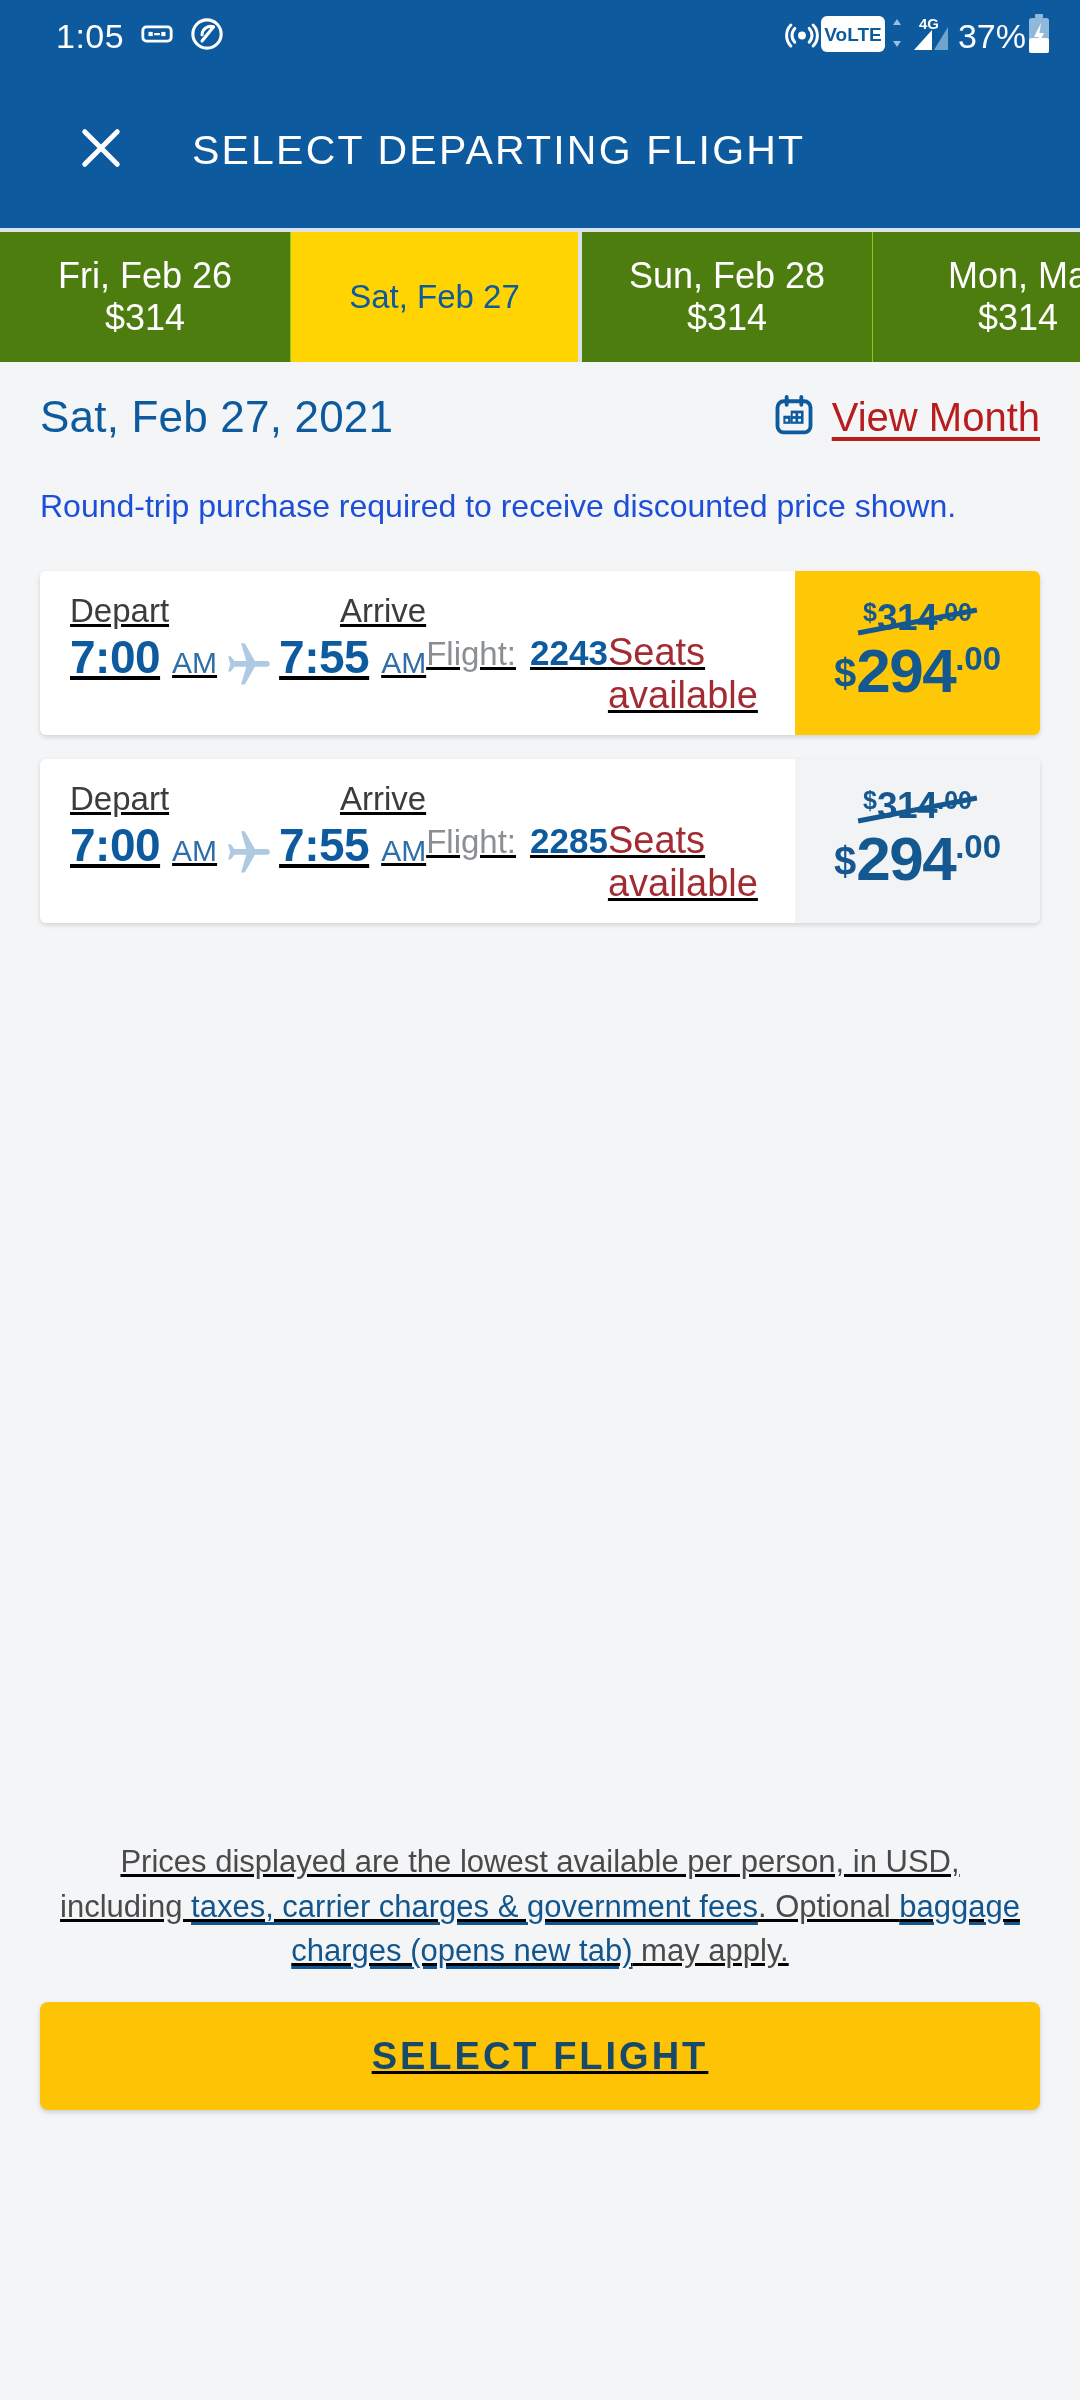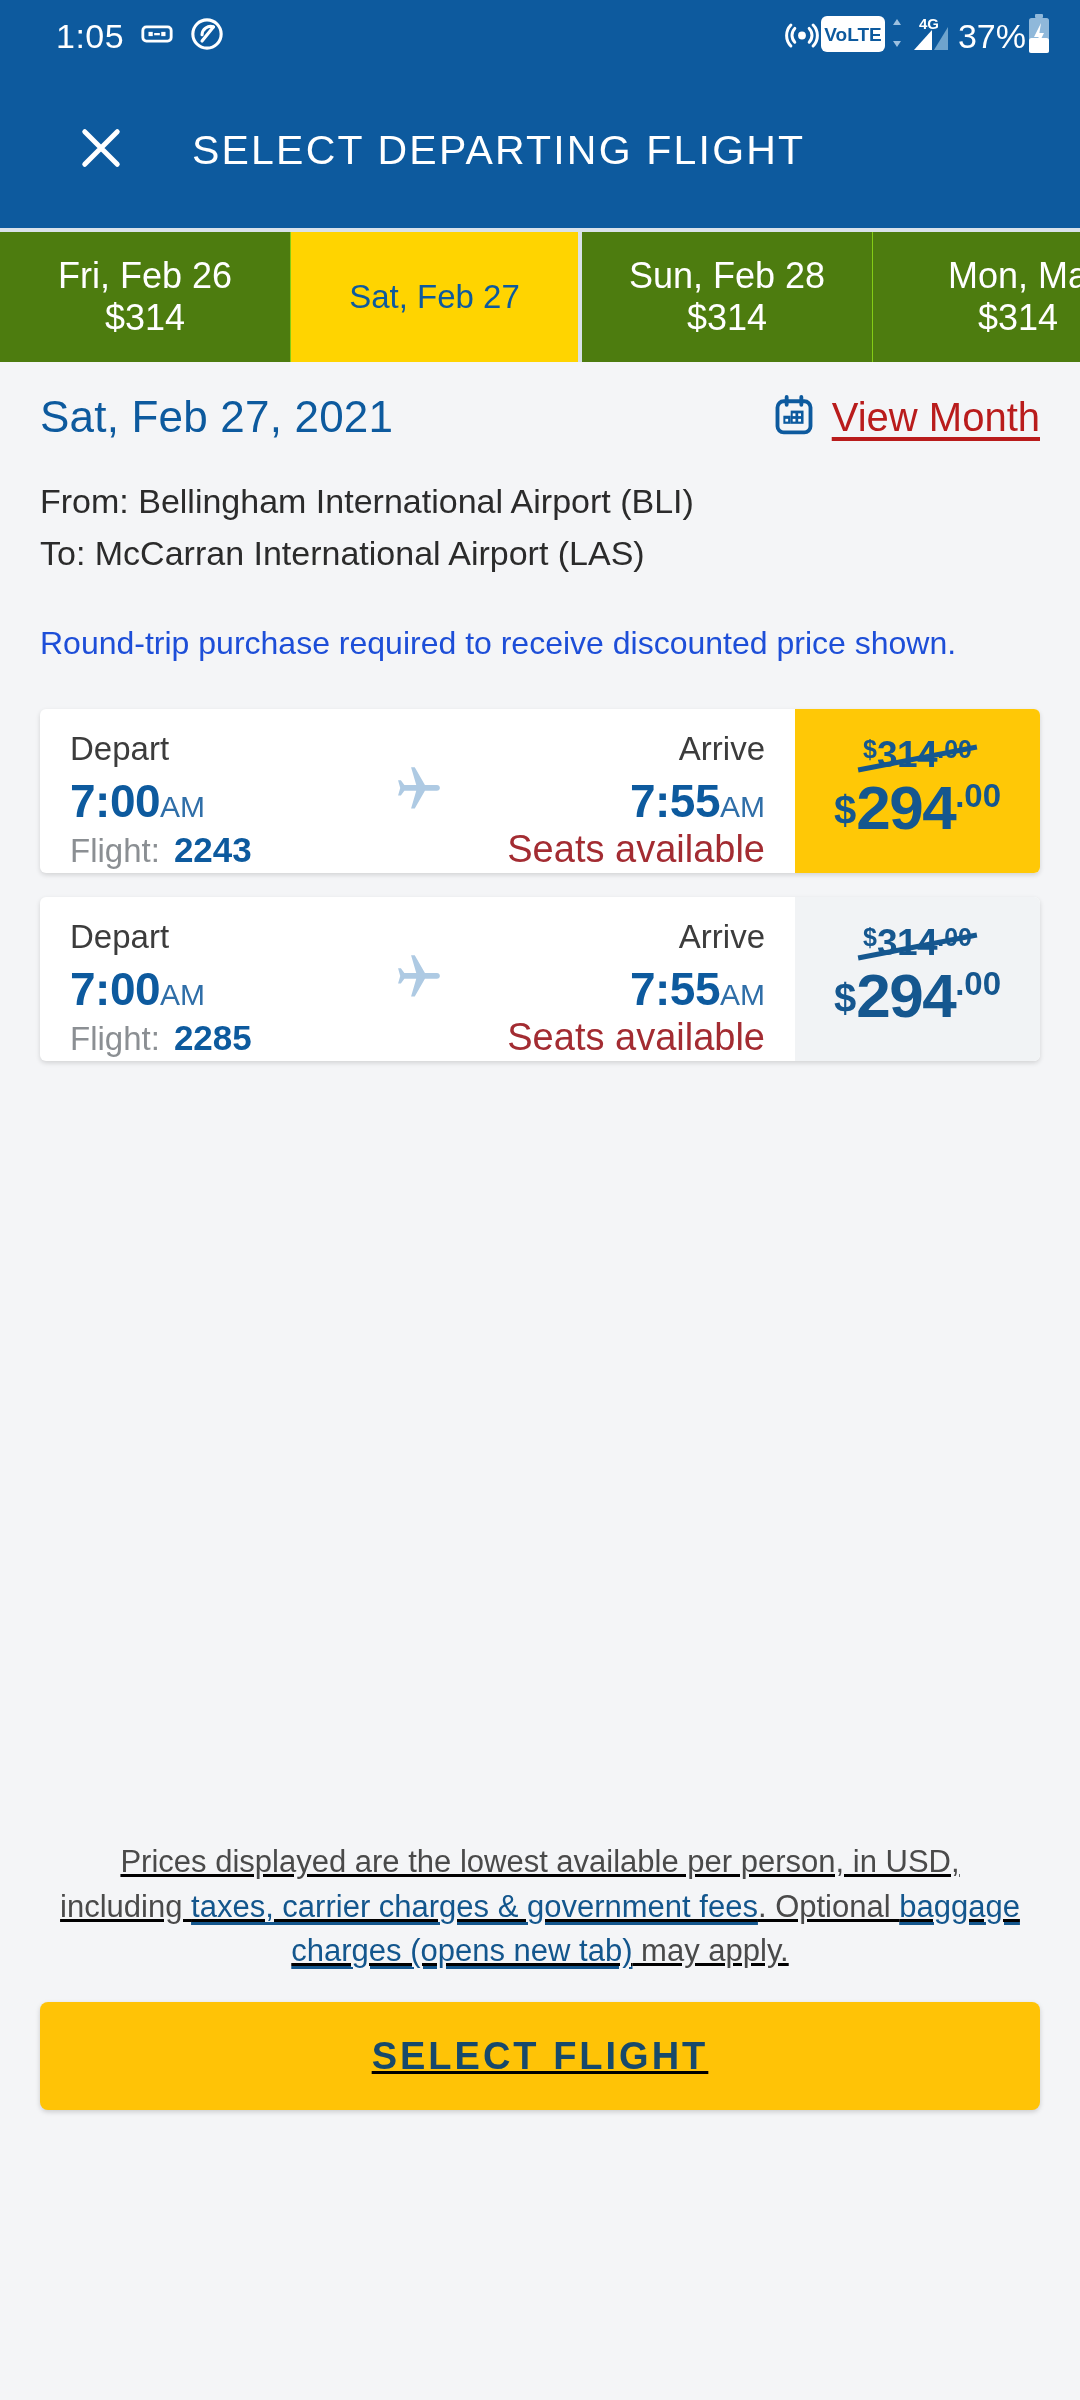--- a/index.html
+++ b/index.html
@@ -182,38 +182,39 @@
     margin-bottom: 24px;
     height: 164px;
     cursor: pointer;
   }
   .card-main {
     flex: 1 1 auto;
     position: relative;
     padding: 22px 30px 18px 30px;
     box-sizing: border-box;
     display: flex;
-    flex-direction: column;
+    text-decoration: underline;
   }
   .times-row {
     display: flex;
     align-items: flex-start;
     justify-content: space-between;
   }
   .time-block { display: flex; flex-direction: column; }
   .time-block.arrive { align-items: flex-end; text-align: right; }
   .time-label {
     color: #3c3c3c;
     font-size: 33px;
     line-height: 1.1;
   }
   .time-value {
-    margin-top: 7px;
+    margin-top: 0;
     display: flex;
     align-items: baseline;
+    gap: 12px;
   }
   .time-hhmm {
     color: #0d5a9e;
     font-size: 46px;
     font-weight: bold;
     letter-spacing: -0.5px;
   }
   .time-mer {
     color: #2f6ea8;
     font-size: 30px;
@@ -448,24 +449,20 @@
             <rect x="14.3" y="11.1" width="1.5" height="1.5" fill="#ffffff"></rect>
             <rect x="11.3" y="14.1" width="1.5" height="1.5" fill="#ffffff"></rect>
             <rect x="14.3" y="14.1" width="1.5" height="1.5" fill="#ffffff"></rect>
             <rect x="7.3" y="14.1" width="1.5" height="1.5" fill="#ffffff"></rect>
           </svg>
         </span>
         <span class="view-month-label">View Month</span>
       </div>
     </div>
 
-    <div class="route">
-      <div class="route-line">From: Bellingham International Airport (BLI)</div>
-      <div class="route-line">To: McCarran International Airport (LAS)</div>
-    </div>
 
     <div class="disclaimer">Round-trip purchase required to receive discounted price shown.</div>
 
     <div class="flight-list">
 
       <div class="flight-card">
         <div class="card-main">
           <div class="times-row">
             <div class="time-block depart">
               <span class="time-label">Depart</span>

